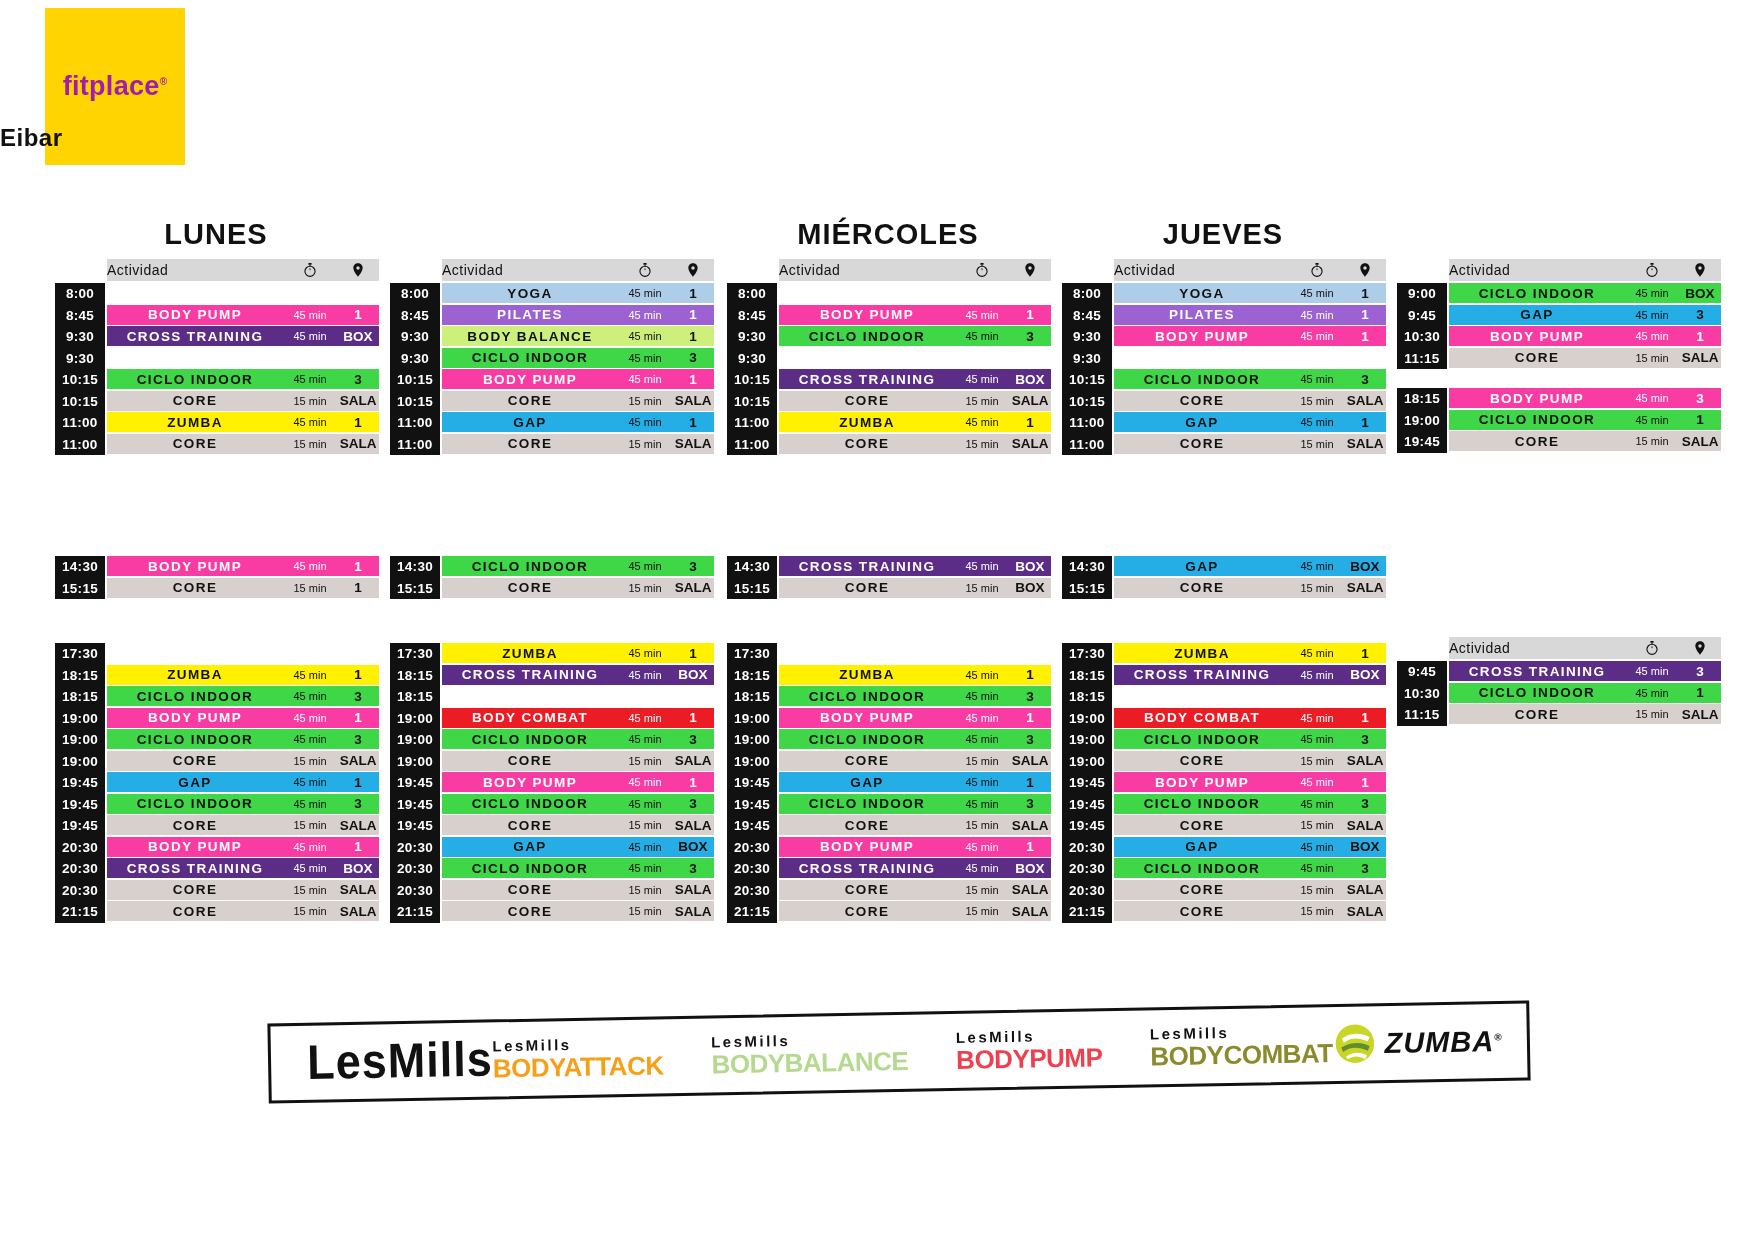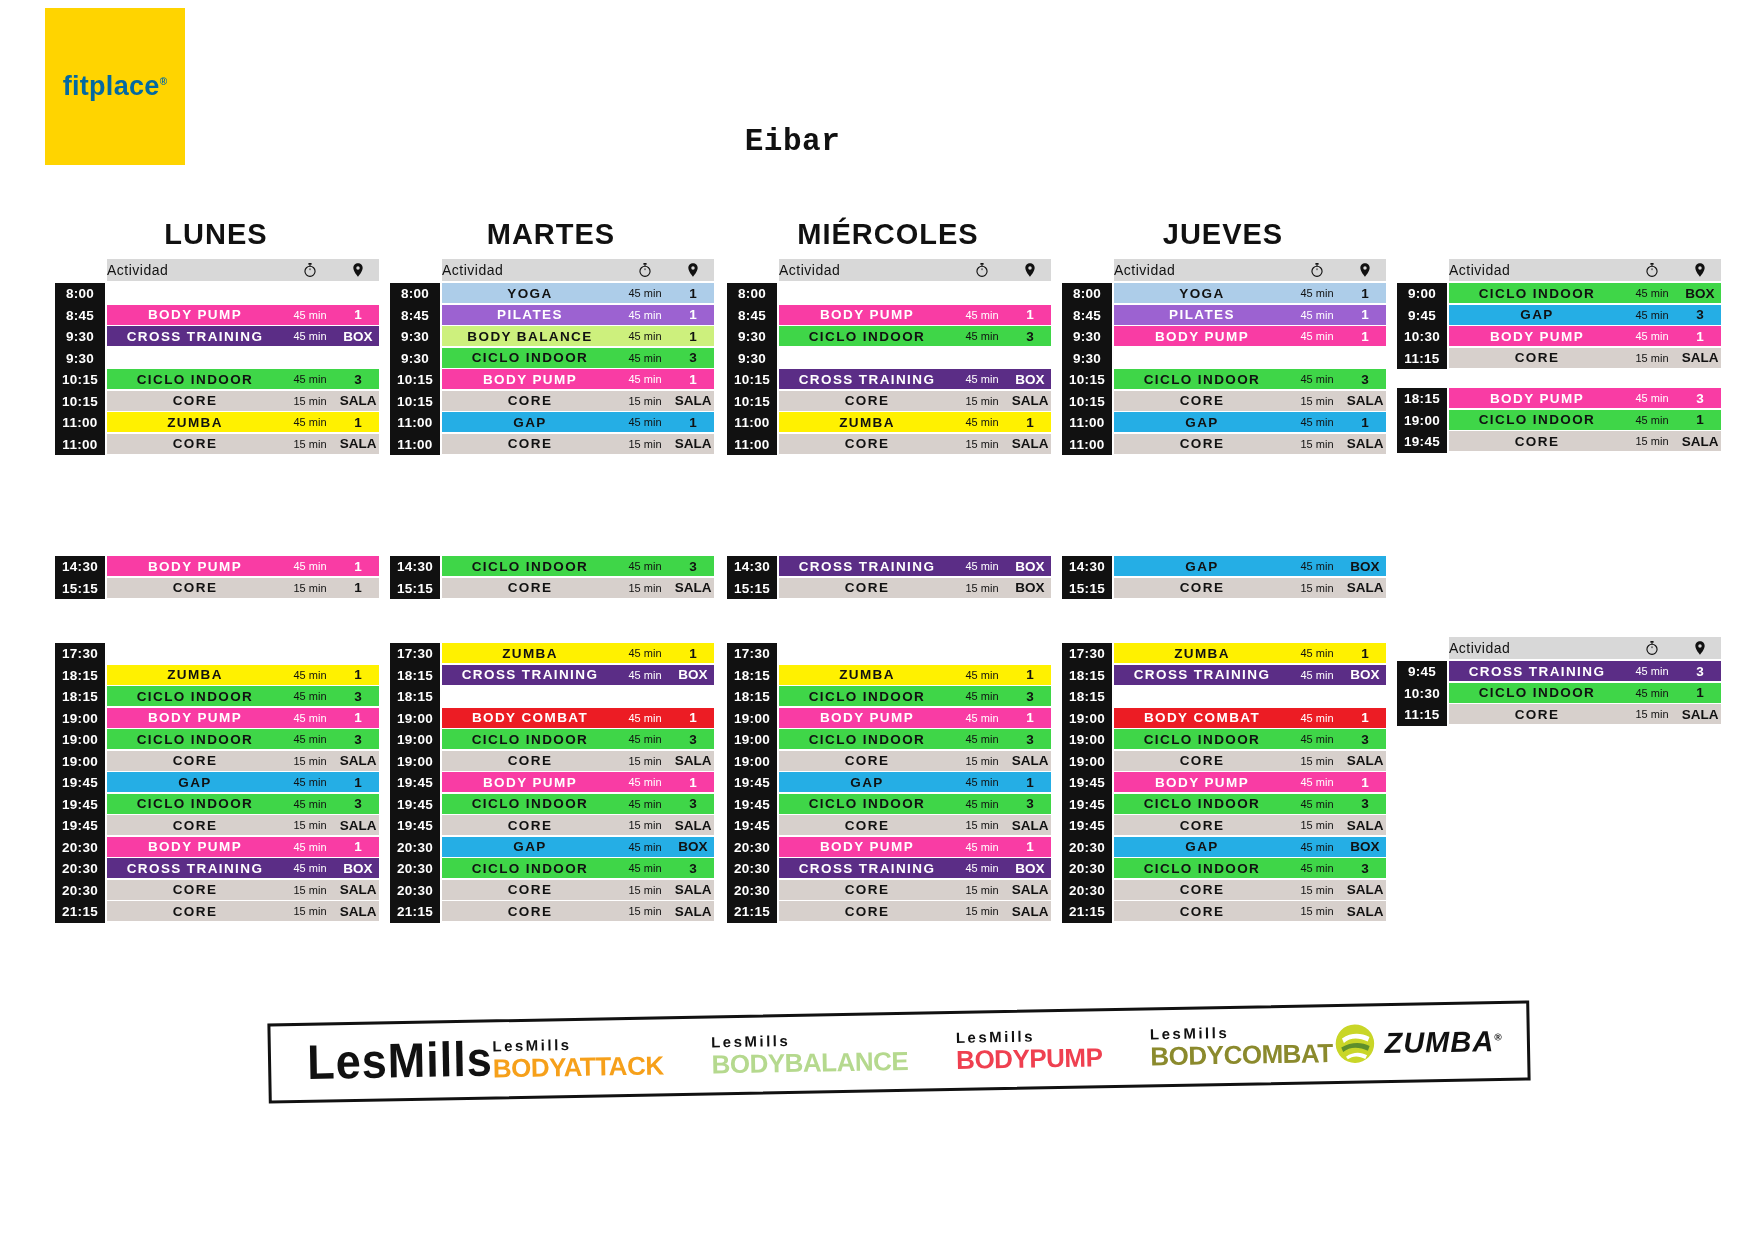--- a/index.html
+++ b/index.html
@@ -2,28 +2,28 @@
 <html><head>
 <meta charset="utf-8">
 <style>
   html,body{margin:0;padding:0;background:#fff;}
   .page{position:relative;width:1755px;height:1241px;background:#fff;overflow:hidden;
         font-family:"Liberation Sans",sans-serif;color:#111;}
 
   
   .logo{position:absolute;left:45px;top:8px;width:140px;height:157px;background:#FFD400;
         display:flex;align-items:center;justify-content:center;}
-  .logo-text{font-size:27px;font-weight:700;color:#0369a1;letter-spacing:.3px;}
+  .logo-text{font-size:27px;font-weight:700;color:#a21caf;letter-spacing:.3px;}
   .logo-reg{font-size:10px;vertical-align:super;font-weight:700;}
 
   
   .title{position:absolute;left:0;right:170px;top:58px;margin:0;text-align:center;
          font-size:35px;font-weight:700;letter-spacing:1.5px;white-space:pre;}
-  .subtitle{position:absolute;left:0;right:170px;top:124px;margin:0;text-align:center;
-            font-size:31px;font-weight:700;letter-spacing:.5px;font-family:Liberation Mono, monospace;}
+  .subtitle{position:absolute;left:0;right:170px;top:124px;margin:0;text-align:left;
+            font-size:24px;font-weight:700;letter-spacing:.5px;}
 
   
   #schedule{position:absolute;left:0;top:0;width:100%;height:100%;}
   .day-col{position:absolute;top:0;width:322px;height:1000px;}
   .day-title{position:absolute;left:0;width:100%;text-align:center;
              font-size:29px;font-weight:700;letter-spacing:1px;}
   .col-hdr{position:absolute;height:22px;background:#D8D8D8;display:flex;align-items:center;}
   .hdr-label{flex:1;text-align:left;font-size:14px;letter-spacing:.5px;}
   .hdr-zone{display:flex;align-items:center;justify-content:center;}
   .dur-zone{width:54px;}
@@ -253,21 +253,20 @@
         <div class="row" style="top: 901px;">
           <div class="time">21:15</div>
           <div class="bar" style="background: rgb(215, 208, 204); color: rgb(17, 17, 17);">
             <div class="act">CORE</div>
             <div class="dur">15 min</div>
             <div class="room">SALA</div>
           </div>
         </div>
       </div>
       <div class="day-col" style="left: 390px;">
-        <div class="day-title" style="top: 218px;">MARTES</div>
         <div class="col-hdr" style="top: 259px; left: 52px; width: 272px;">
           <div class="hdr-label">Actividad</div>
           <div class="hdr-zone dur-zone">
             <svg viewBox="0 0 24 24" class="hdr-ico">
               <rect x="9.5" y="1.5" width="5" height="2.6" rx="0.6" fill="#111"></rect>
               <line x1="12" y1="4" x2="12" y2="6.4" stroke="#111" stroke-width="1.6"></line>
               <circle cx="12" cy="14" r="7.6" fill="none" stroke="#111" stroke-width="1.7"></circle>
               <line x1="12" y1="9.6" x2="12" y2="12.2" stroke="#111" stroke-width="1.4"></line>
             </svg>
           </div>

